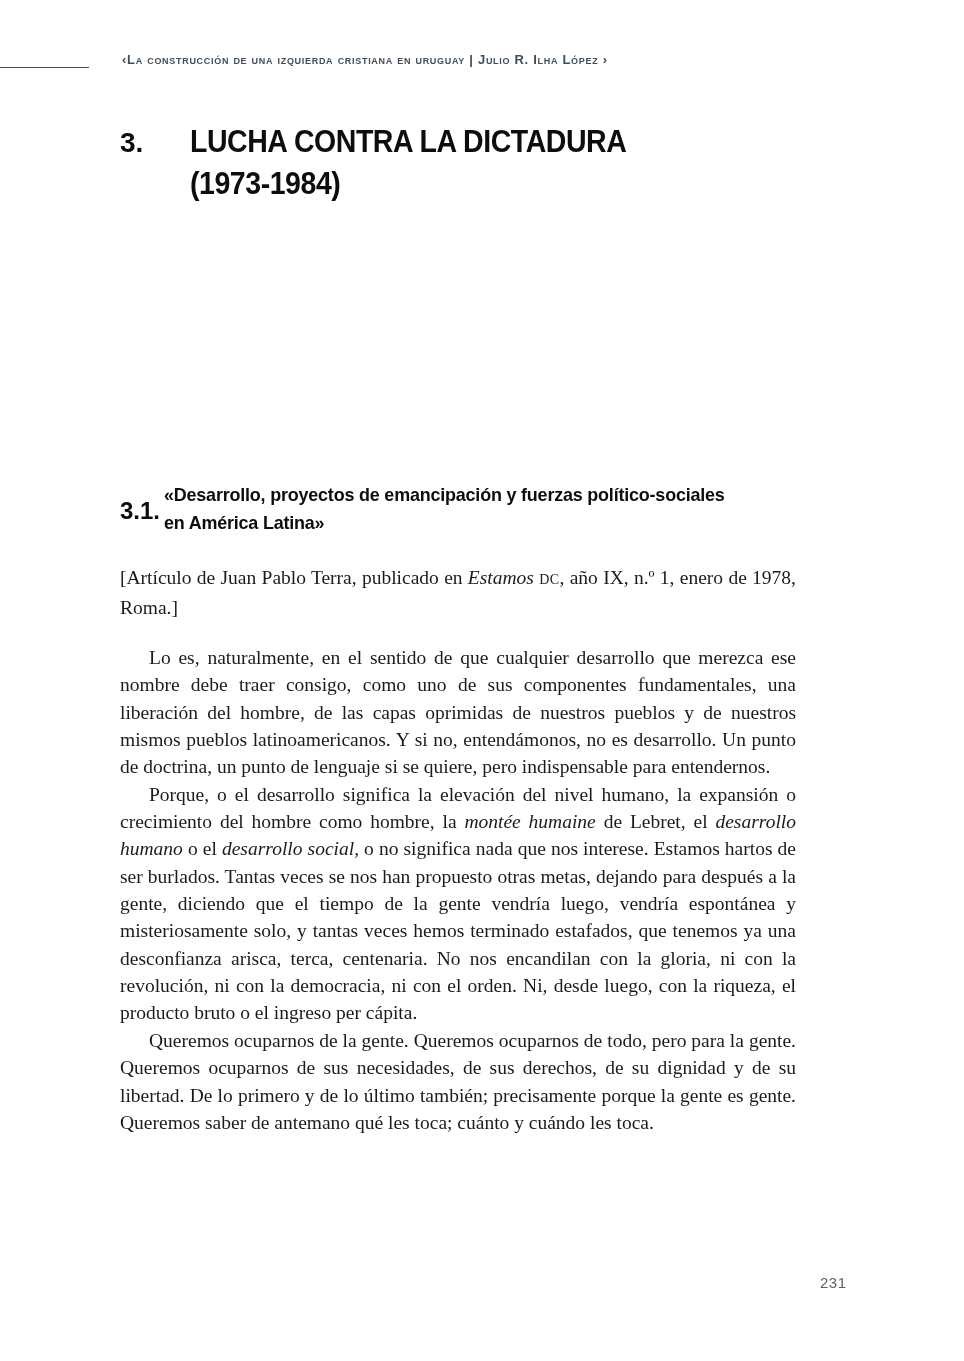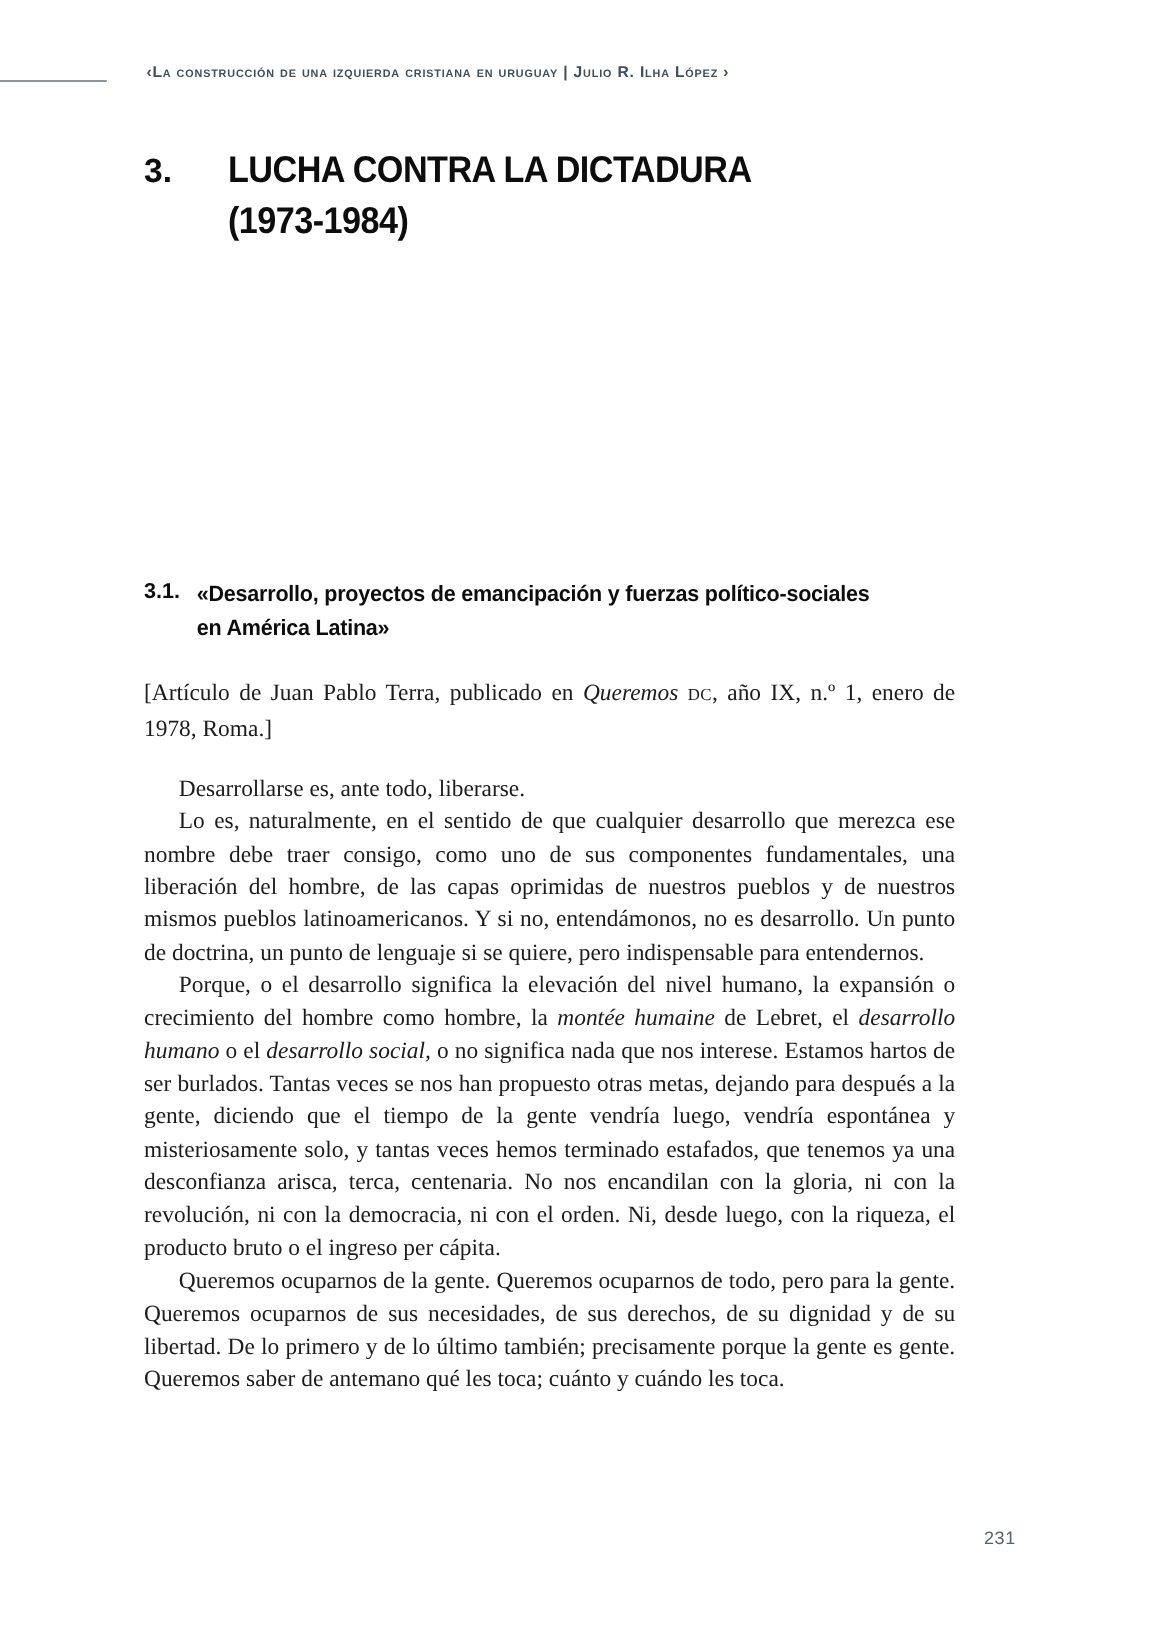--- a/index.html
+++ b/index.html
@@ -69,23 +69,23 @@
     position: absolute;
     left: 120px;
     top: 481px;
     width: 700px;
     font-family: "Liberation Sans", sans-serif;
     color: #0d0d0d;
   }
   .section-number {
     position: absolute;
     left: 0;
-    top: 1px;
+    top: 16px;
     font-weight: 700;
-    font-size: 18px;
+    font-size: 24px;
   }
   .section-title {
     position: absolute;
     left: 44px;
     top: 0;
     font-weight: 700;
     font-size: 18.5px;
     line-height: 27.5px;
     letter-spacing: -0.2px;
     transform: scaleX(0.97);
@@ -149,22 +149,21 @@
 </div>
 
 <div class="section">
   <span class="section-number">3.1.</span>
   <div class="section-title">
     <div>«Desarrollo, proyectos de emancipación y fuerzas político-sociales</div>
     <div>en América Latina»</div>
   </div>
 </div>
 
-<div class="article-note" id="article-note"><span>[Artículo de Juan Pablo Terra, publicado en </span><span class="it">Queremos</span><span> </span><span class="sc">dc</span><span>, año IX, n.º 1,  enero de 1978, Roma.]</span></div>
+<div class="article-note" id="article-note"><span>[Artículo de Juan Pablo Terra, publicado en </span><span class="it">Estamos</span><span> </span><span class="sc">dc</span><span>, año IX, n.º 1,  enero de 1978, Roma.]</span></div>
 
 <div class="body-text" id="body-text">
-    <p class="indent"><span>Desarrollarse es, ante todo, liberarse.</span></p>
     <p class="indent"><span>Lo es, naturalmente, en el sentido de que cualquier desarrollo que merezca ese nombre debe traer consigo, como uno de sus componentes fundamentales, una liberación del hombre, de las capas oprimidas de nuestros pueblos y de nuestros mismos pueblos latinoamericanos. Y si no, entendámonos, no es desa­rrollo. Un punto de doctrina, un punto de lenguaje si se quiere, pero indispen­sable para entendernos.</span></p>
     <p class="indent"><span>Porque, o el desarrollo significa la elevación del nivel humano, la expan­sión o crecimiento del hombre como hombre, la </span><span class="it">montée humaine</span><span> de Lebret, el </span><span class="it">desarrollo humano</span><span> o el </span><span class="it">desarrollo social,</span><span> o no significa nada que nos interese. Estamos hartos de ser burlados. Tantas veces se nos han propuesto otras metas, dejando para después a la gente, diciendo que el tiempo de la gente vendría lue­go, vendría espontánea y misteriosamente solo, y tantas veces hemos terminado estafados, que tenemos ya una desconfianza arisca, terca, centenaria. No nos encandilan con la gloria, ni con la revolución, ni con la democracia, ni con el orden. Ni, desde luego, con la riqueza, el producto bruto o el ingreso per cápita.</span></p>
     <p class="indent"><span>Queremos ocuparnos de la gente. Queremos ocuparnos de todo, pero para la gente. Queremos ocuparnos de sus necesidades, de sus derechos, de su digni­dad y de su libertad. De lo primero y de lo último también; precisamente porque la gente es gente. Queremos saber de antemano qué les toca; cuánto y cuándo les toca.</span></p>
   </div>
 
 <div class="page-number">231</div>
 
 </body></html>

